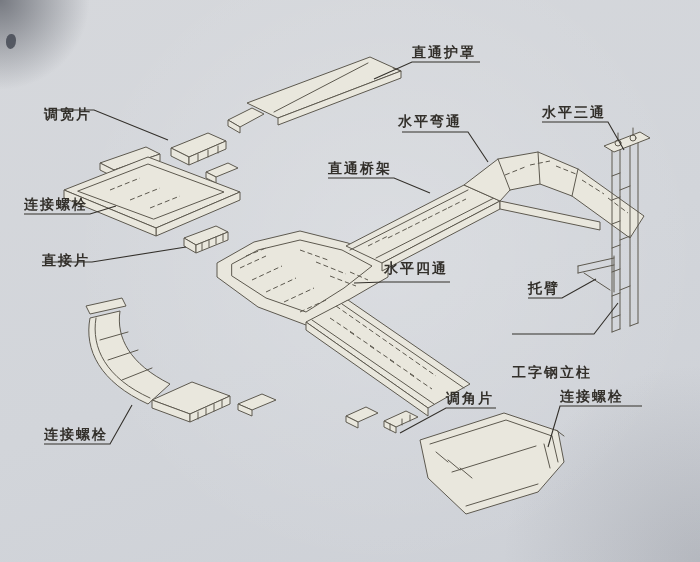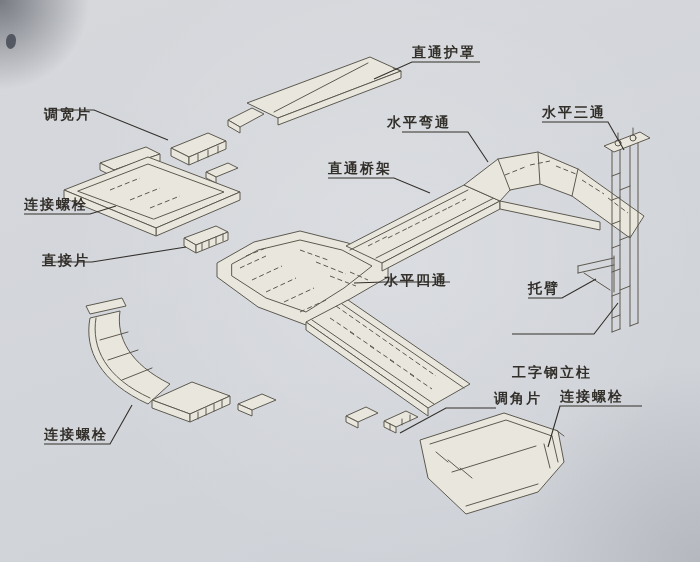--- a/index.html
+++ b/index.html
@@ -163,23 +163,23 @@
       <path class="leader" d="M496,408 L446,408 L400,433"></path>
       <path class="leader" d="M642,406 L560,406 L548,447"></path>
       <path class="leader" d="M44,444 L110,444 L132,405"></path>
     </g>
   </svg>
 
   <div class="label" style="left:412px;top:44px;">直通护罩</div>
   <div class="label" style="left:44px;top:92px;margin-top:14px;">调宽片</div>
   <div class="label" style="left:24px;top:196px;">连接螺栓</div>
   <div class="label" style="left:42px;top:252px;">直接片</div>
-  <div class="label" style="left:387px;top:114px;">水平弯通</div>
+  <div class="label" style="left:398px;top:114px;font-family:Liberation Serif, serif;">水平弯通</div>
   <div class="label" style="left:542px;top:104px;">水平三通</div>
   <div class="label" style="left:328px;top:160px;">直通桥架</div>
-  <div class="label" style="left:384px;top:272px;">水平四通</div>
+  <div class="label" style="left:384px;top:260px;">水平四通</div>
   <div class="label" style="left:528px;top:280px;">托臂</div>
   <div class="label" style="left:512px;top:316px;margin-top:48px;">工字钢立柱</div>
-  <div class="label" style="left:446px;top:390px;margin-left:48px;">调角片</div>
+  <div class="label" style="left:446px;top:390px;">调角片</div>
   <div class="label" style="left:560px;top:388px;">连接螺栓</div>
   <div class="label" style="left:44px;top:426px;">连接螺栓</div>
 
 </div>
 
 </body></html>

